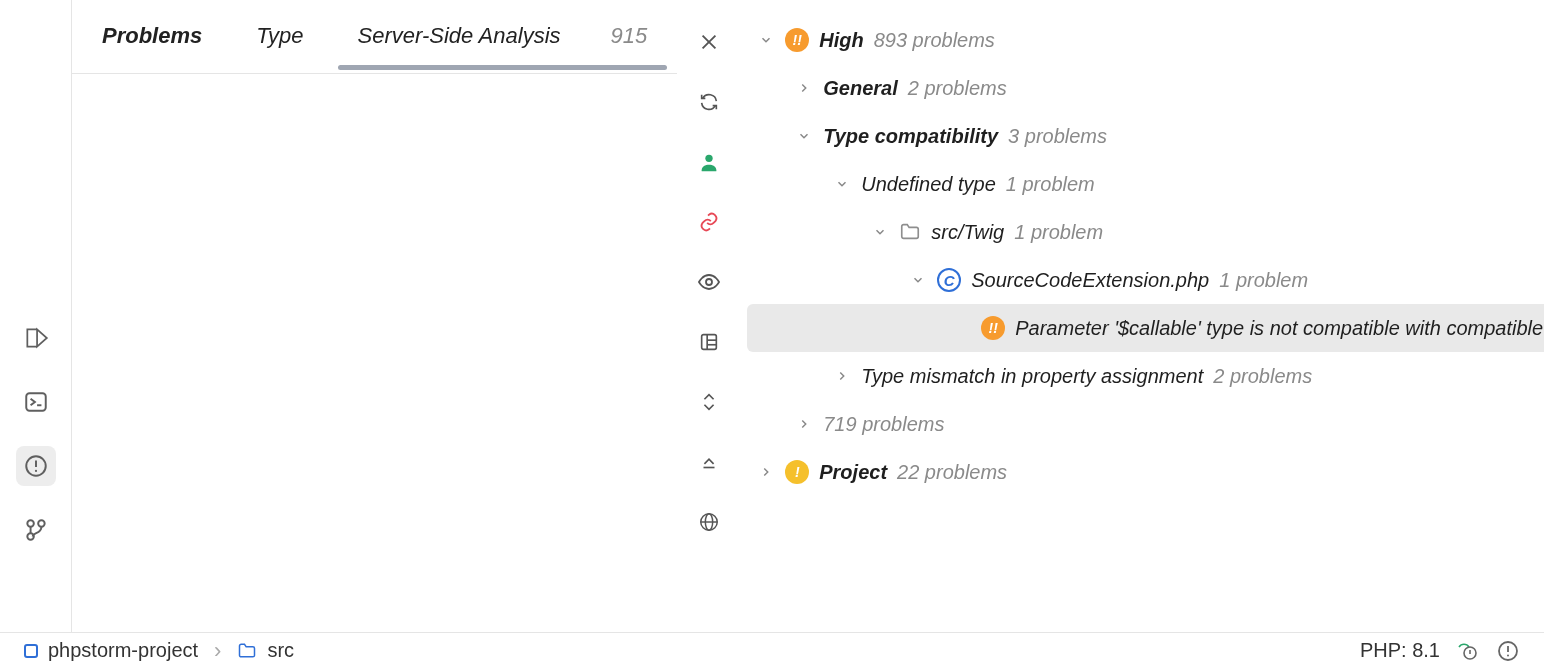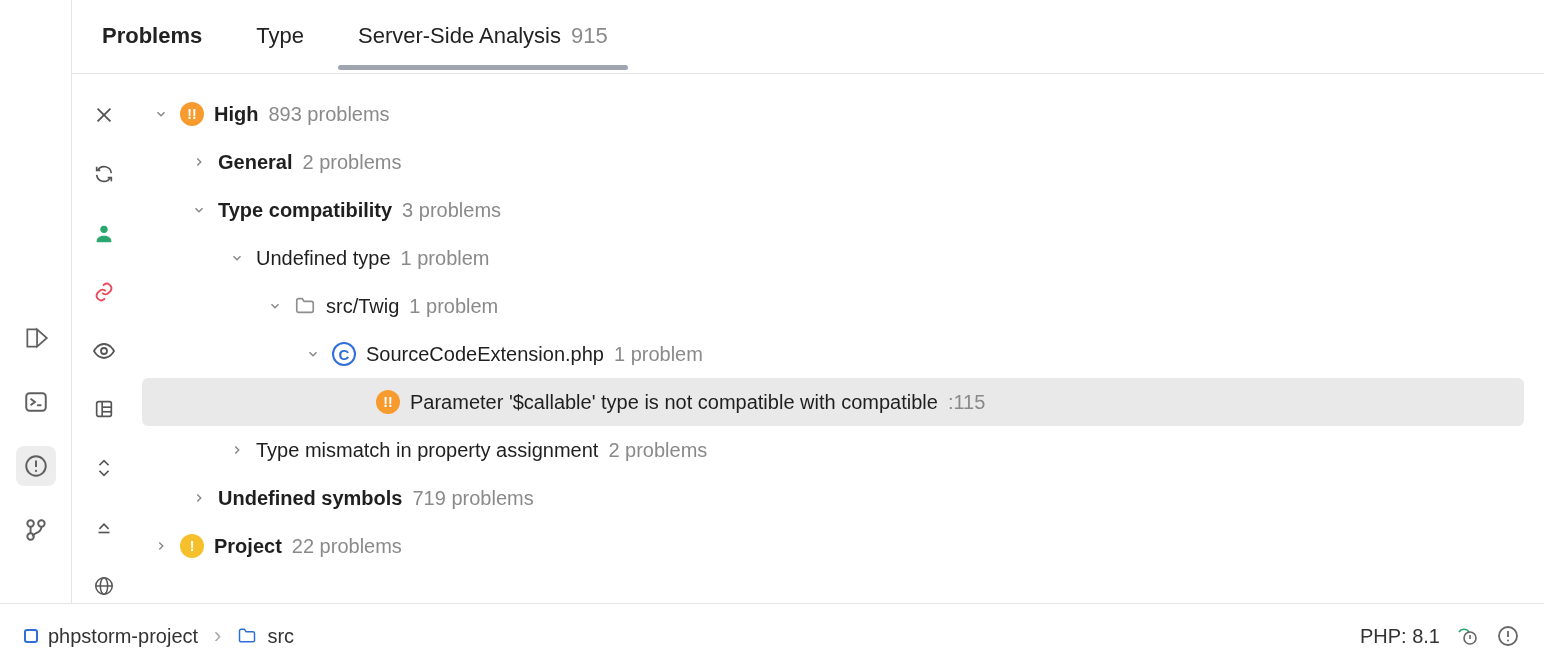--- a/index.html
+++ b/index.html
@@ -44,22 +44,23 @@
     border-radius: 8px;
     color: #5f5f5f;
   }
   .far-left .tool.active {
     background: #ededed;
   }
 
   .panel {
     flex: 1;
     display: flex;
-    flex-direction: column;
+    flex-direction: row;
     min-width: 0;
+    font-style: italic;
   }
 
   .tabbar {
     display: flex;
     align-items: center;
     gap: 54px;
     padding: 18px 30px 0 30px;
     height: 74px;
     border-bottom: 1px solid var(--border);
   }
@@ -68,21 +69,21 @@
     padding-bottom: 20px;
     color: #222;
     display: flex;
     align-items: baseline;
     gap: 10px;
     white-space: nowrap;
     font-size: 22px;
     cursor: pointer;
   }
   .tab.bold { font-weight: 700; }
-  .tab .count { color: var(--muted); font-weight: 400; }
+  .tab .count { color: var(--muted); font-weight: 400; margin-left: 40px; }
   .tab.active::after {
     content: "";
     position: absolute;
     left: -20px; right: -20px; bottom: -1px;
     height: 5px;
     background: #9fa6b2;
     border-radius: 3px;
   }
 
   .body {
@@ -138,21 +139,21 @@
     display: inline-flex; align-items: center; justify-content: center;
     font-size: 14px; font-weight: 700; color: #fff;
     flex: 0 0 24px;
   }
   .sev-high { background: var(--orange); }
   .sev-mod  { background: var(--yellow); }
   .folder-ico { color: #8e8e8e; }
   .file-c { background: #2f6fd7; font-size: 15px; }
 
   .statusbar {
-    height: 65px;
+    height: 36px;
     border-top: 1px solid var(--border);
     display: flex;
     align-items: center;
     padding: 0 24px;
     gap: 16px;
     font-size: 20px;
     color: #333;
   }
   .crumb { display: flex; align-items: center; gap: 10px; }
   .crumb .sq {
@@ -374,21 +375,20 @@
           <span class="sub">2 problems</span>
         </div>
 
         <div class="row">
           <span class="indent" style="width:38px"></span>
           <span class="chev">
               <svg width="14" height="14" viewBox="0 0 24 24" fill="none" stroke="currentColor" stroke-width="2.5">
                 <polyline points="9 6 15 12 9 18"></polyline>
               </svg>
             </span>
-          <span class="lbl b">Undefined symbols</span>
           <span class="sub">719 problems</span>
         </div>
 
         <div class="row">
           <span class="indent" style="width:0px"></span>
           <span class="chev">
               <svg width="14" height="14" viewBox="0 0 24 24" fill="none" stroke="currentColor" stroke-width="2.5">
                 <polyline points="9 6 15 12 9 18"></polyline>
               </svg>
             </span>

